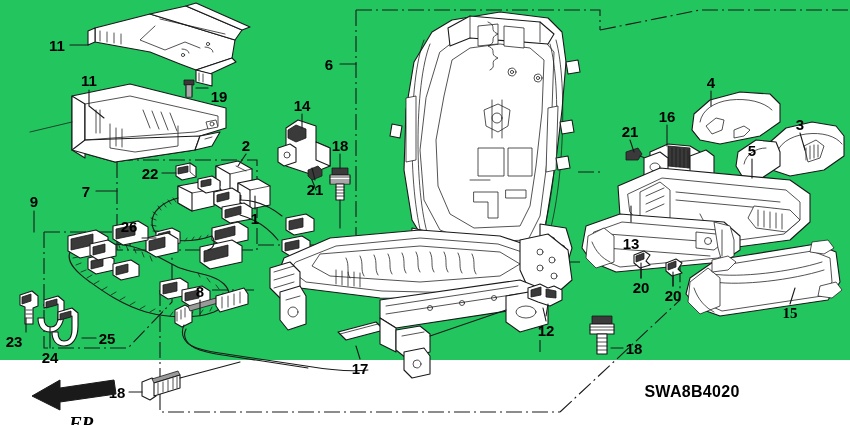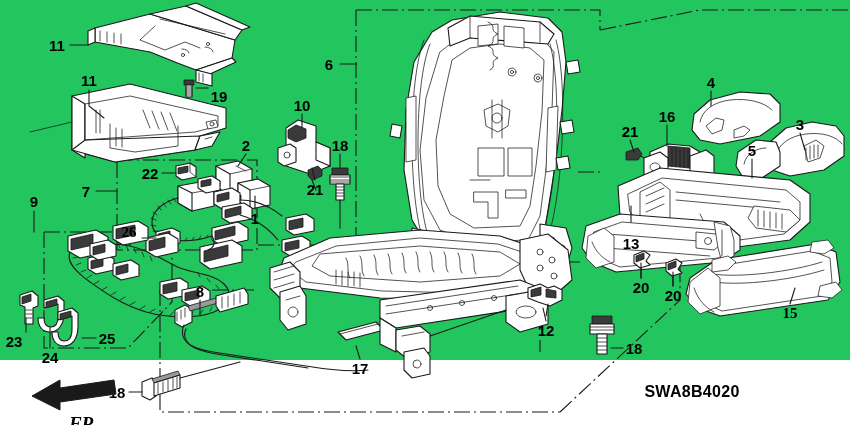--- a/index.html
+++ b/index.html
@@ -486,30 +486,30 @@
 </svg>
 
 <div id="callout-layer">
       <div class="callout" style="left: 57px; top: 45px;">11</div>
       <div class="callout" style="left: 89px; top: 80px;">11</div>
       <div class="callout" style="left: 219px; top: 88px; margin-top: 8px;">19</div>
       <div class="callout" style="left: 86px; top: 191px;">7</div>
       <div class="callout" style="left: 150px; top: 173px;">22</div>
       <div class="callout" style="left: 246px; top: 145px;">2</div>
       <div class="callout" style="left: 255px; top: 218px;">1</div>
-      <div class="callout" style="left: 129px; top: 232px; font-family: Liberation Serif, serif;">26</div>
+      <div class="callout" style="left: 129px; top: 226px;">26</div>
       <div class="callout" style="left: 34px; top: 201px;">9</div>
       <div class="callout" style="left: 14px; top: 341px;">23</div>
       <div class="callout" style="left: 50px; top: 357px;">24</div>
       <div class="callout" style="left: 107px; top: 338px; text-align: center;">25</div>
       <div class="callout" style="left: 117px; top: 392px;">18</div>
       <div class="callout" style="left: 200px; top: 291px;">8</div>
       <div class="callout" style="left: 360px; top: 368px;">17</div>
       <div class="callout" style="left: 329px; top: 64px;">6</div>
-      <div class="callout" style="left: 302px; top: 105px;">10</div>
+      <div class="callout" style="left: 302px; top: 105px;">14</div>
       <div class="callout" style="left: 340px; top: 145px;">18</div>
       <div class="callout" style="left: 315px; top: 189px;">21</div>
       <div class="callout" style="left: 546px; top: 330px;">12</div>
       <div class="callout" style="left: 634px; top: 348px;">18</div>
       <div class="callout" style="left: 630px; top: 131px;">21</div>
       <div class="callout" style="left: 667px; top: 116px;">16</div>
       <div class="callout" style="left: 711px; top: 82px;">4</div>
       <div class="callout" style="left: 800px; top: 124px;">3</div>
       <div class="callout" style="left: 752px; top: 150px;">5</div>
       <div class="callout" style="left: 631px; top: 197px; margin-top: 46px;">13</div>

